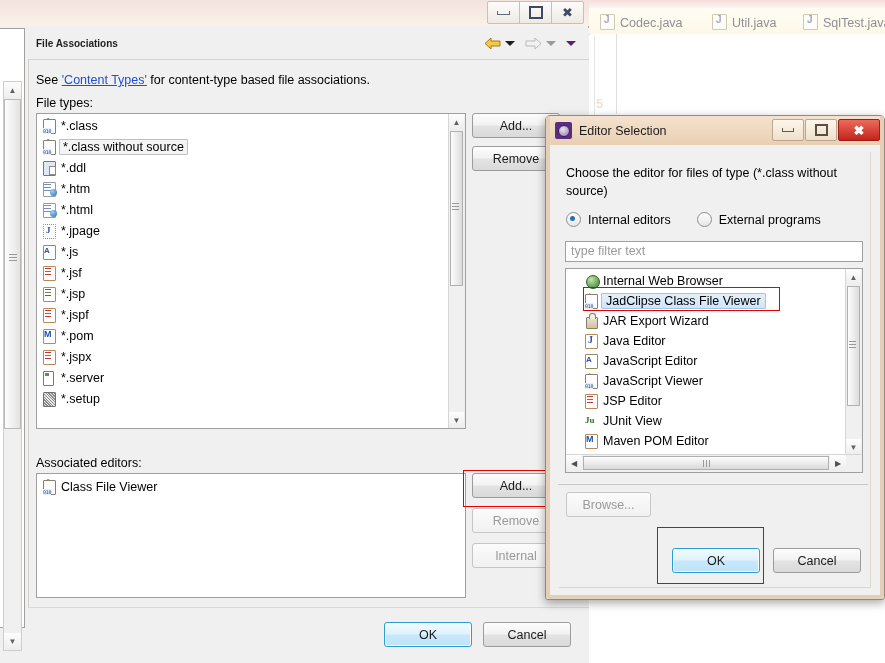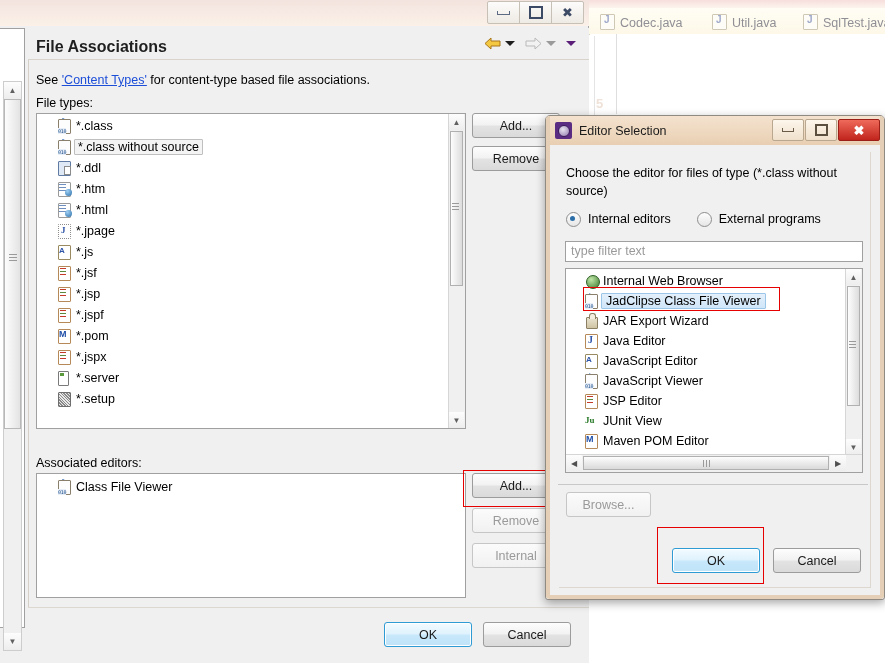--- a/index.html
+++ b/index.html
@@ -129,21 +129,21 @@
     border:1px solid #d4d0c8; border-right:none; border-bottom:none;
     box-sizing:border-box;
   }
   .pane-header {
     position:absolute; left:28px; top:28px; width:561px; height:32px;
     background:#f0f0f0; border-bottom:1px solid #d8d4cc;
     box-sizing:border-box;
   }
   .pane-title {
     position:absolute; left:36px; top:38px;
-    font-size:16px; font-weight:bold; color:#1f1f1f;
+    font-size:10px; font-weight:bold; color:#1f1f1f;
   }
   .nav-icons { position:absolute; right:12px; top:36px; display:flex; align-items:center; gap:4px;}
   .nav-arrow-back, .nav-arrow-fwd {
     width:17px; height:15px; position:relative;
   }
   .caret { width:0;height:0;border-left:5px solid transparent;border-right:5px solid transparent;
            border-top:5px solid #1d1d1d; }
   .caret.purple { border-top-color:#5b1f7a; }
 
   .pane-text {
@@ -161,21 +161,21 @@
   
   .listbox {
     position:absolute; background:#fff;
     border:1px solid #a0a0a0; box-sizing:border-box; overflow:hidden;
   }
   #filetypes-list { left:36px; top:113px; width:430px; height:316px; }
   #assoc-list { left:36px; top:473px; width:430px; height:125px; }
 
   .li {
     height:21px; display:flex; align-items:center;
-    padding-left:20px; font-size:12.5px; white-space:nowrap;
+    padding-left:5px; font-size:12.5px; white-space:nowrap;
   }
   .li .txt { margin-left:4px; }
   .li.selected .txt {
     background:#f4f4f4; border:1px solid #bfbfbf;
     padding:0px 3px; margin-left:2px; border-radius:1px;
   }
 
   
   .fi { width:15px; height:16px; position:relative; flex:0 0 15px; }
   .fi .page {
@@ -351,21 +351,21 @@
   }
   .dlg-inner {
     position:absolute; left:9px; top:7px; right:9px; bottom:7px;
     background:#f0f0f0; border:1px solid #dcd8d0; border-top:none; border-left:none;
     box-sizing:border-box;
   }
   .dlg-prompt {
     position:absolute; left:566px; top:164px; width:300px;
     font-size:12.5px; color:#000; line-height:18px;
   }
-  .radio-row { position:absolute; left:566px; top:212px; display:flex; align-items:flex-start; gap:7px; font-size:12.5px; }
+  .radio-row { position:absolute; left:566px; top:212px; display:flex; align-items:center; gap:7px; font-size:12.5px; }
   .radio {
     width:13px;height:13px;border-radius:50%;
     border:1px solid #8e8e8e;
     background:linear-gradient(to bottom,#fefefe,#e6e6e6);
     position:relative; flex:0 0 13px;
   }
   .radio.on::after{
     content:"";position:absolute;left:3px;top:3px;width:5px;height:5px;border-radius:50%;
     background:#2b6ea8;
   }

